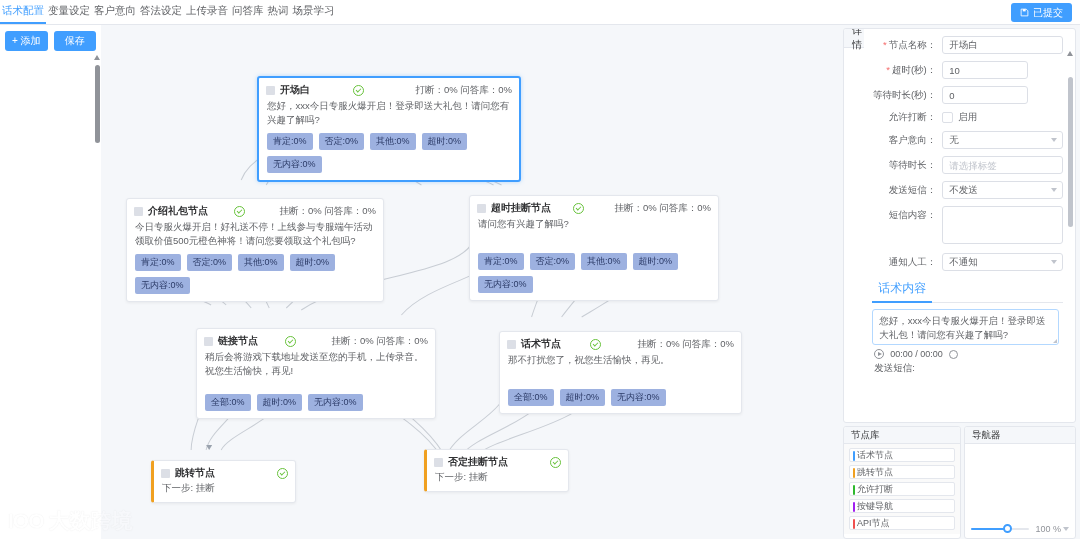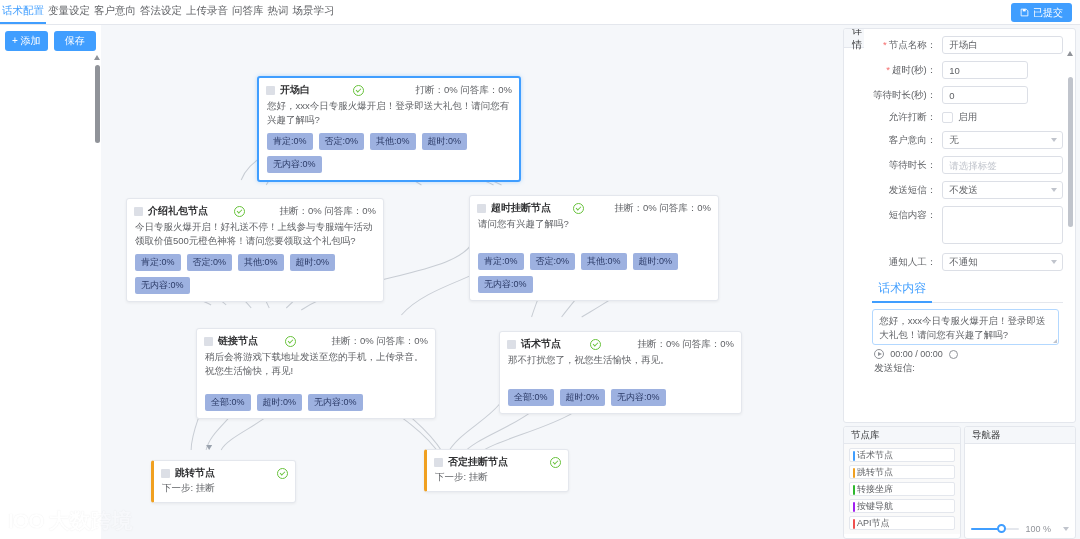--- a/index.html
+++ b/index.html
@@ -197,21 +197,21 @@
   .nav-foot {
     position:absolute; left:0; right:0; bottom:0; height:18px;
     display:flex; align-items:center; padding:0 6px; gap:6px;
   }
   .slider { flex:1; height:2px; background:#e4e7ed; position:relative; border-radius:2px; cursor:pointer;}
   .slider .fill { position:absolute; left:0; top:0; height:2px; background:#409eff; width:58%; border-radius:2px;}
   .slider .knob {
     position:absolute; left:54%; top:-4px; width:9px;height:9px;border-radius:50%;
     background:#fff; border:2px solid #409eff;
   }
-  .zoom-val { font-size:9px; color:#909399; display:flex; align-items:center; gap:12px; cursor:pointer;}
+  .zoom-val { font-size:9px; color:#909399; display:flex; align-items:center; gap:2px; cursor:pointer;}
   .zoom-val .chev { width:0;height:0;border-left:3px solid transparent;border-right:3px solid transparent;border-top:4px solid #c0c4cc;}
 
   
   .watermark {
     position:absolute; left:8px; bottom:4px; display:flex; align-items:center; gap:5px;
     opacity:.22; pointer-events:none;
   }
   .watermark .wm-logo { font-size:21px; color:#fff; font-weight:bold; letter-spacing:-1px;
     text-shadow:0 0 1px #999; }
   .watermark .wm-text { font-size:21px; color:#fff; font-weight:bold; text-shadow:0 0 1px #999;}
@@ -488,21 +488,21 @@
           <div class="lib-item">
             <span class="bar" style="background:#409eff"></span>
             <span>话术节点</span>
           </div>
           <div class="lib-item">
             <span class="bar" style="background:#f0a020"></span>
             <span>跳转节点</span>
           </div>
           <div class="lib-item">
             <span class="bar" style="background:#2eb82e"></span>
-            <span>转接坐席</span>
+            <span>允许打断</span>
           </div>
           <div class="lib-item">
             <span class="bar" style="background:#a020f0"></span>
             <span>按键导航</span>
           </div>
           <div class="lib-item">
             <span class="bar" style="background:#f05050"></span>
             <span>API节点</span>
           </div>
         </div>

